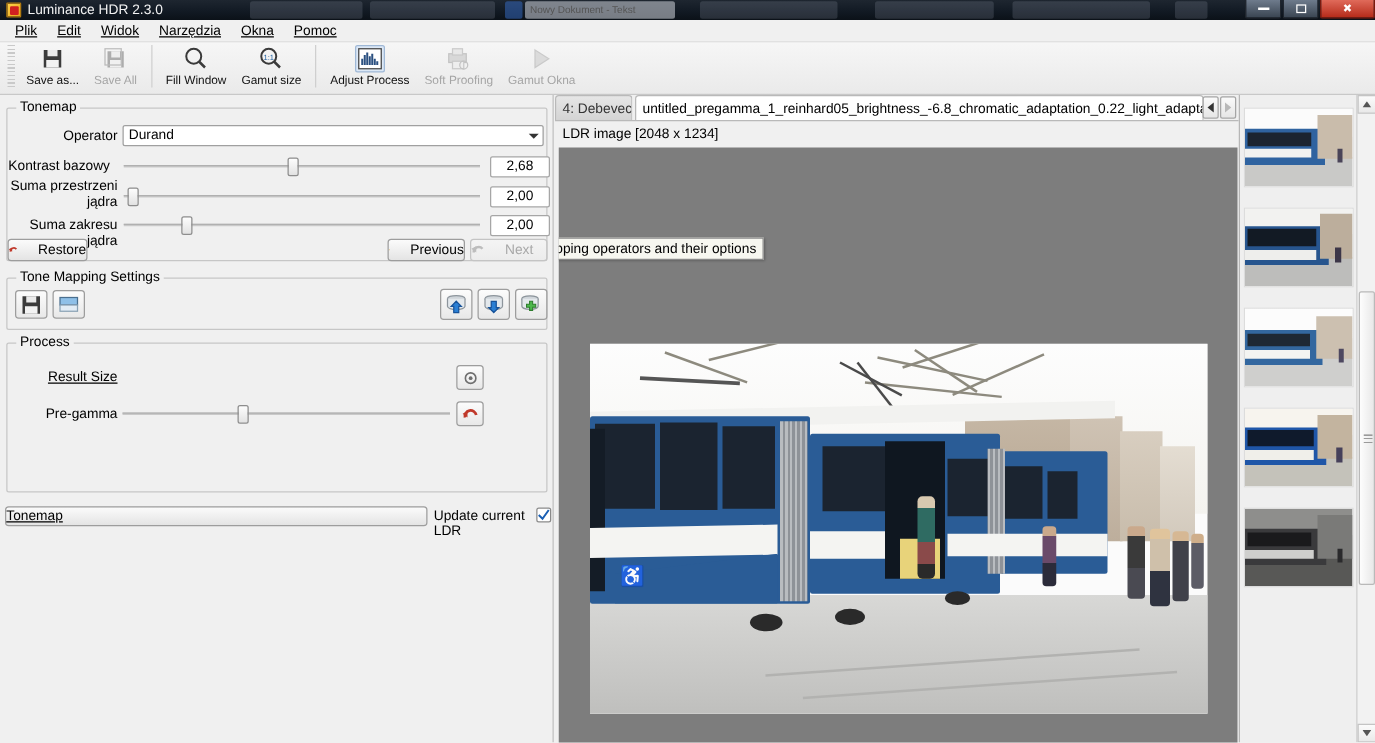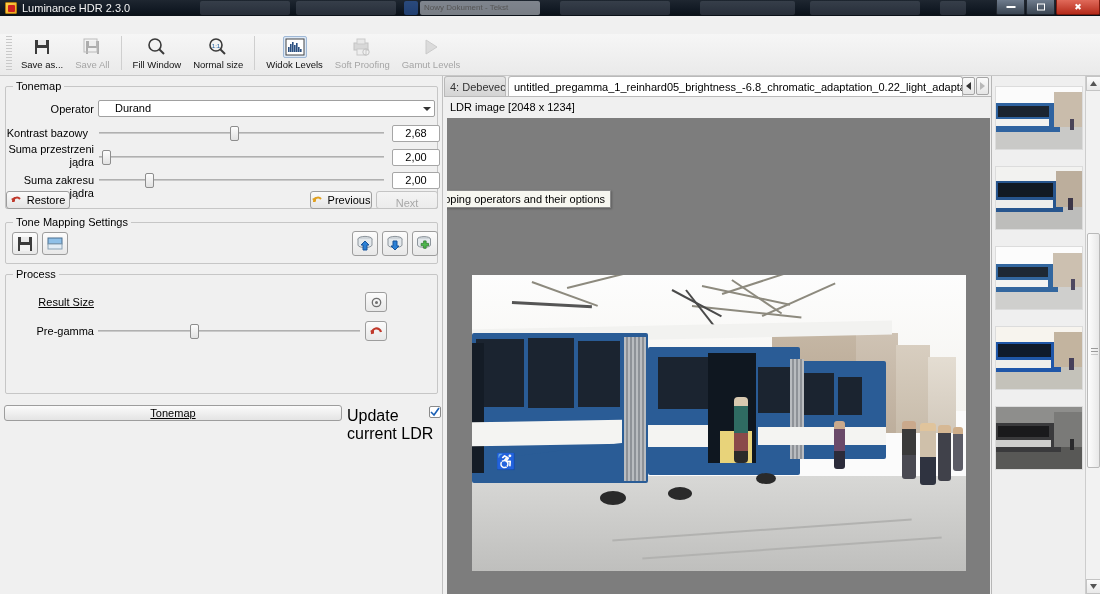--- a/index.html
+++ b/index.html
@@ -89,21 +89,21 @@
   .gbox {
     position:absolute; border:1px solid #c6c6c6; border-radius:2px; background:#f0f0f0;
   }
   .gbox > .legend {
     position:absolute; left:7px; top:-7px; background:#f0f0f0;
     padding:0 3px; font-size:11px; color:#000;
   }
   .fld-label { position:absolute; font-size:11px; text-align:right; color:#000; line-height:13px; }
   .combo {
     position:absolute; height:17px; background:#fff; border:1px solid #a0a0a0;
-    border-radius:2px; font-size:11px; line-height:15px; padding-left:16px;
+    border-radius:2px; font-size:11px; line-height:15px; padding-left:4px;
     display:flex; align-items:center;
   }
   .combo .arrow {
     position:absolute; right:3px; top:50%; transform:translateY(-50%);
     width:0;height:0;border-left:4px solid transparent;border-right:4px solid transparent;
     border-top:4px solid #333;
   }
   .slider { position:absolute; height:14px; }
   .slider .track {
     position:absolute; left:0; right:0; top:6px; height:2px;
@@ -114,23 +114,23 @@
     background:linear-gradient(to bottom,#fdfdfd,#e2e2e2);
     border:1px solid #8d8d8d; border-radius:2px;
   }
   .numbox {
     position:absolute; height:17px; background:#fff; border:1px solid #a6a6a6;
     border-radius:2px; font-size:11px; text-align:center; line-height:15px;
   }
   .btn {
     position:absolute; background:linear-gradient(to bottom,#fbfbfb,#e4e4e4);
     border:1px solid #9d9d9d; border-radius:3px; font-size:11px;
-    display:flex; align-items:center; justify-content:center; gap:5px; cursor:default;
-  }
-  .btn.disabled { color:#a8a8a8; background:linear-gradient(to bottom,#f4f4f4,#ececec); border-color:#c4c4c4;flex-direction:column; }
+    display:flex; align-items:center; gap:16px; cursor:default;
+  }
+  .btn.disabled { color:#a8a8a8; background:linear-gradient(to bottom,#f4f4f4,#ececec); border-color:#c4c4c4; }
   .iconbtn {
     position:absolute; background:linear-gradient(to bottom,#fcfcfc,#e8e8e8);
     border:1px solid #9d9d9d; border-radius:3px;
     display:flex; align-items:center; justify-content:center; cursor:default;
   }
   .ul { text-decoration:underline; }
 
   
   .viewer { position:absolute; left:444px; top:76px; width:547px; height:518px; background:#f0f0f0; }
   .tabstrip {
@@ -236,20 +236,28 @@
         </div>
       <div class="win-btn">
           <span class="g max"></span>
         </div>
       <div class="win-btn close">
           <span class="g">✖</span>
         </div>
     </div>
   </div>
 
+  <div class="menubar">
+    <div class="menu-item"><span class="ul">Plik</span></div>
+    <div class="menu-item"><span class="ul">Edit</span></div>
+    <div class="menu-item"><span class="ul">Widok</span></div>
+    <div class="menu-item"><span class="ul">Narzędzia</span></div>
+    <div class="menu-item"><span class="ul">Okna</span></div>
+    <div class="menu-item"><span class="ul">Pomoc</span></div>
+  </div>
 
   <div class="toolbar">
     <div class="tb-grip"></div>
 
 
 
     <div class="tbtn">
       <div class="ic">
         <svg width="22" height="20" viewBox="0 0 22 20">
           <rect x="4" y="3" width="14" height="14" fill="#3b3b3b"></rect>
@@ -286,60 +294,60 @@
     </div>
 
     <div class="tbtn">
       <div class="ic">
         <svg width="22" height="20" viewBox="0 0 22 20">
           <circle cx="9" cy="8" r="6" fill="none" stroke="#3a3a3a" stroke-width="1.6"></circle>
           <text x="9" y="11" font-size="6" text-anchor="middle" fill="#2060a0" font-family="sans-serif">1:1</text>
           <line x1="13" y1="12" x2="18" y2="17" stroke="#3a3a3a" stroke-width="2"></line>
         </svg>
       </div>
-      <div class="lb">Normal size</div>
+      <div class="lb">Gamut size</div>
     </div>
 
     <div class="tb-sep"></div>
 
     <div class="tbtn active">
       <div class="ic">
         <svg width="20" height="18" viewBox="0 0 20 18">
           <rect x="1" y="1" width="18" height="16" fill="#fff" stroke="#444"></rect>
           <rect x="3" y="9" width="1.6" height="5" fill="#2a4f80"></rect>
           <rect x="5" y="6" width="1.6" height="8" fill="#2a4f80"></rect>
           <rect x="7" y="4" width="1.6" height="10" fill="#2a4f80"></rect>
           <rect x="9" y="7" width="1.6" height="7" fill="#2a4f80"></rect>
           <rect x="11" y="5" width="1.6" height="9" fill="#2a4f80"></rect>
           <rect x="13" y="9" width="1.6" height="5" fill="#2a4f80"></rect>
           <rect x="15" y="11" width="1.6" height="3" fill="#2a4f80"></rect>
         </svg>
       </div>
-      <div class="lb">Widok Levels</div>
+      <div class="lb">Adjust Process</div>
     </div>
 
     <div class="tbtn disabled">
       <div class="ic">
         <svg width="22" height="20" viewBox="0 0 22 20">
           <rect x="3" y="6" width="14" height="7" fill="#b9b9b9" stroke="#8c8c8c"></rect>
           <rect x="6" y="2" width="8" height="5" fill="#dadada" stroke="#9a9a9a"></rect>
           <rect x="6" y="12" width="9" height="6" fill="#ececec" stroke="#9a9a9a"></rect>
           <circle cx="15" cy="15" r="3.2" fill="none" stroke="#8c8c8c"></circle>
         </svg>
       </div>
       <div class="lb">Soft Proofing</div>
     </div>
 
     <div class="tbtn disabled">
       <div class="ic">
         <svg width="22" height="20" viewBox="0 0 22 20">
           <polygon points="6,3 17,10 6,17" fill="#c0c0c0" stroke="#9a9a9a"></polygon>
         </svg>
       </div>
-      <div class="lb">Gamut Levels</div>
+      <div class="lb">Gamut Okna</div>
     </div>
   </div>
 
   <div class="leftpanel">
 
     <div class="gbox" style="left:5px; top:10px; width:433px; height:123px;">
       <div class="legend">Tonemap</div>
 
       <div class="fld-label" style="left:10px; top:16px; width:78px;">Operator</div>
       <div class="combo" style="left:92px; top:13px; width:337px;">
@@ -451,21 +459,21 @@
         <svg width="13" height="11" viewBox="0 0 13 11">
           <path d="M2 8 A4.5 4.5 0 0 1 11 6" fill="none" stroke="#c0392b" stroke-width="2.2"></path>
           <polygon points="0,5 4,3 4,8" fill="#c0392b"></polygon>
         </svg>
       </div>
     </div>
 
     <div class="btn" style="left:4px; top:329px; width:338px; height:16px;">
       <span class="ul">Tonemap</span>
     </div>
-    <div style="position:absolute; left:347px; top:331px; font-size:16px;">Update current LDR</div>
+    <div style="position:absolute; left:347px; top:331px; font-size:11px;">Update current LDR</div>
     <div style="position:absolute; left:429px; top:330px; width:12px; height:12px; background:#fff; border:1px solid #8a8a8a; border-radius:2px;">
       <svg width="10" height="10" viewBox="0 0 10 10" style="position:absolute;left:0;top:0;">
           <path d="M1 5 L4 8 L9 1" fill="none" stroke="#1a5fb4" stroke-width="1.6"></path>
         </svg>
     </div>
 
   </div>
 
   <div class="viewer">
 

